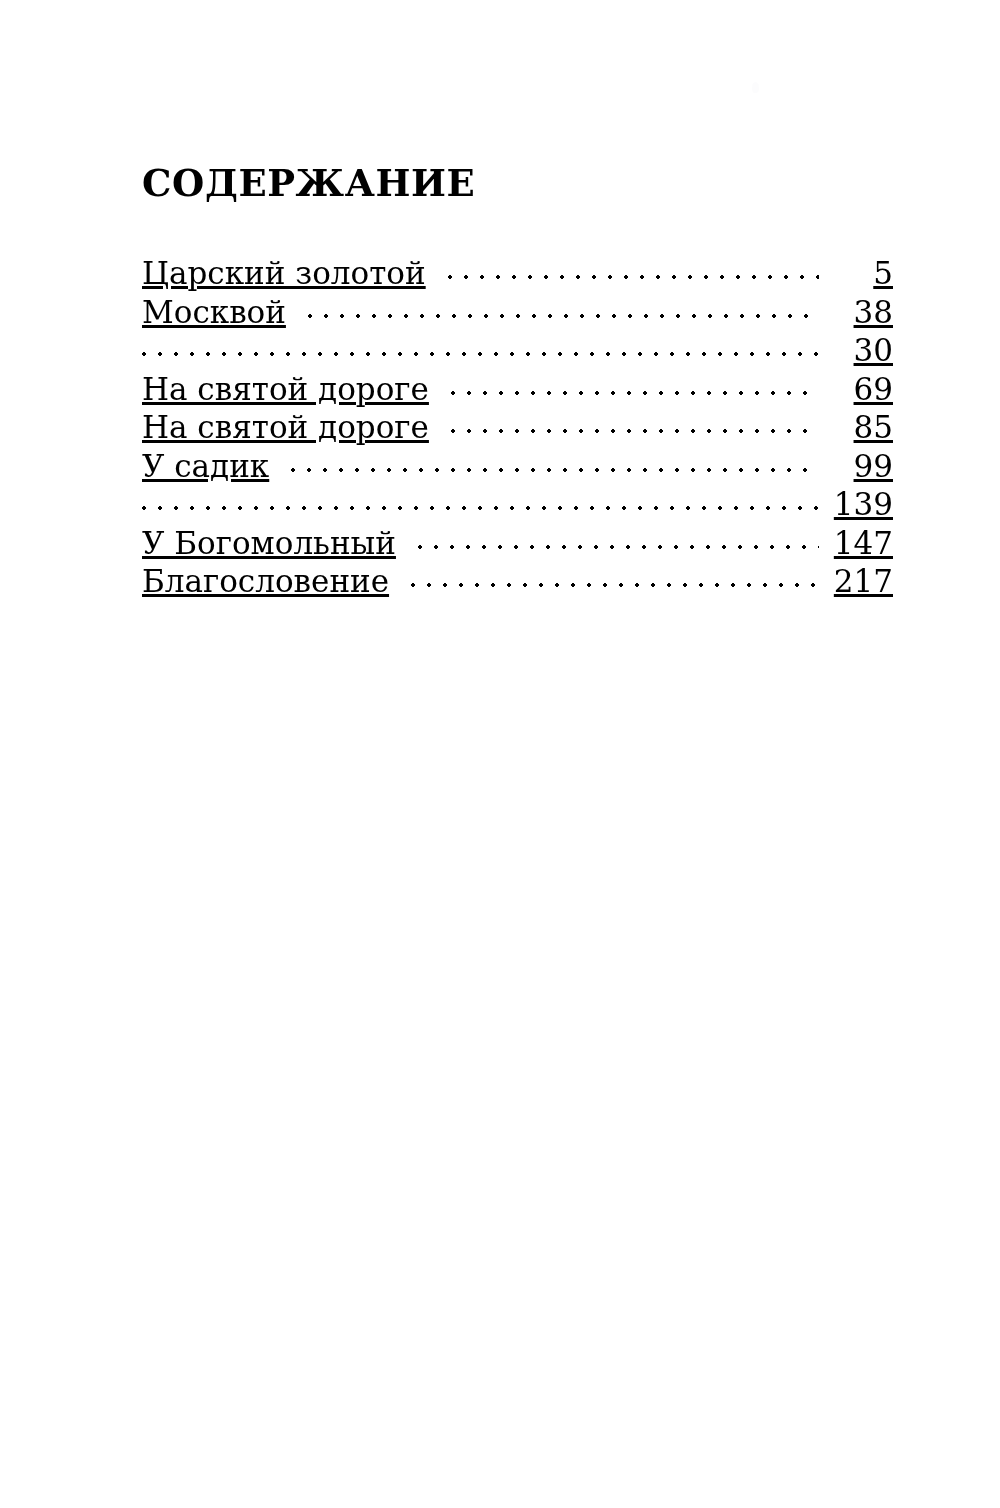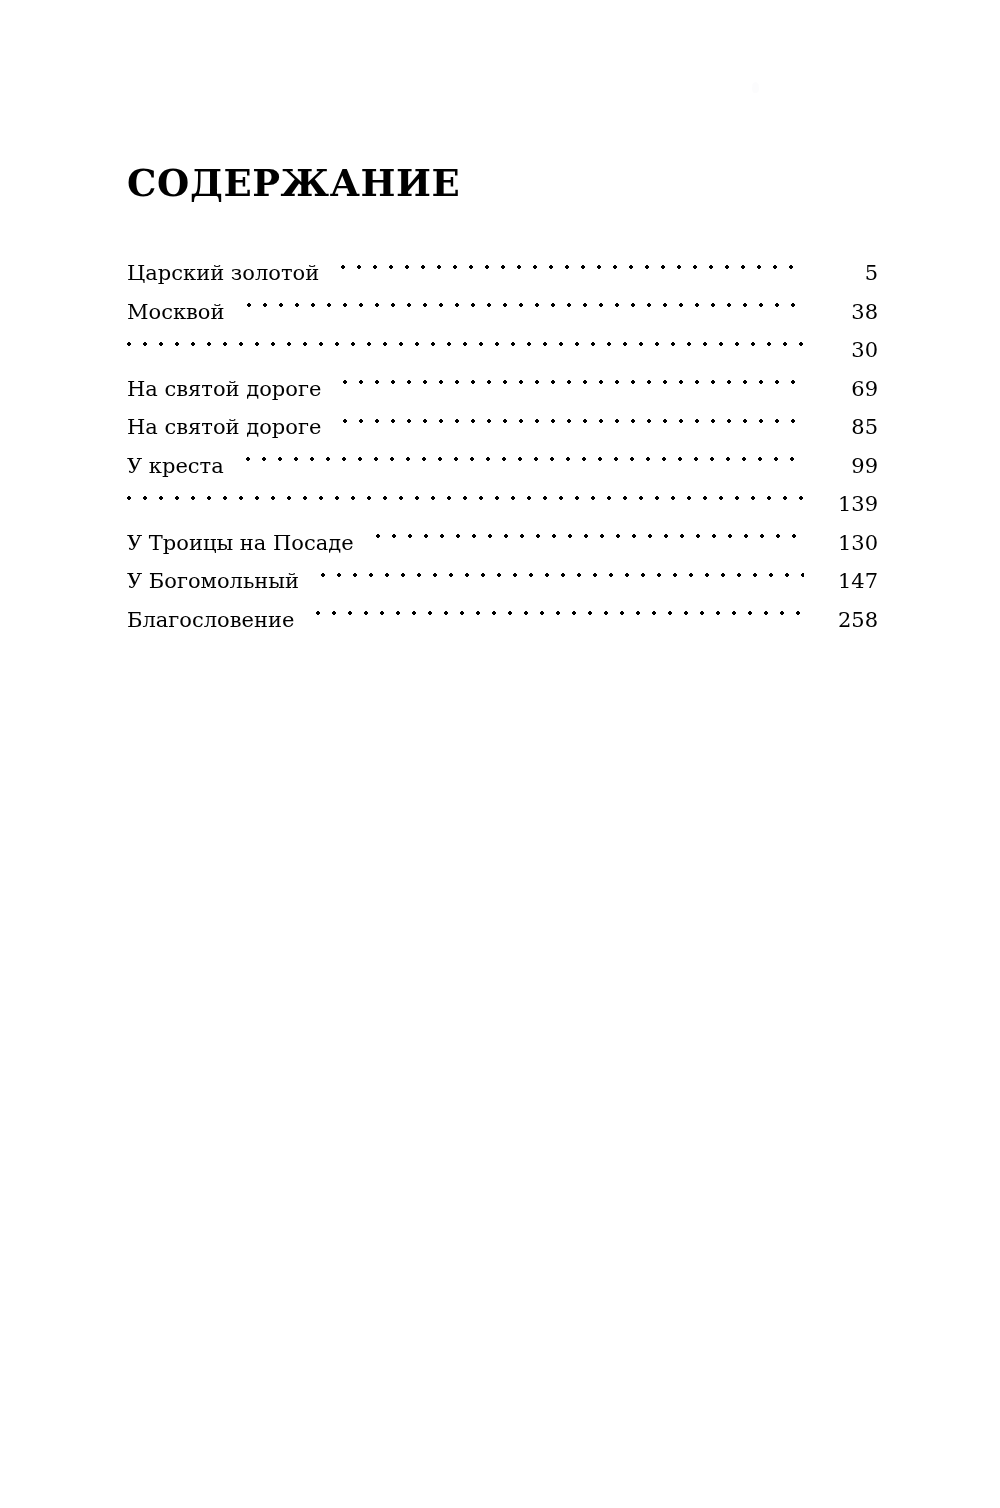--- a/index.html
+++ b/index.html
@@ -27,21 +27,21 @@
     top: 82px;
     width: 7px;
     height: 11px;
     background: #fcfcfd;
     border-radius: 50% 50% 40% 40%;
     opacity: 0.85;
   }
 
   .content-block {
     position: absolute;
-    left: 127px;
+    left: 142px;
     top: 160px;
     width: 751px;
   }
 
   .toc-title {
     font-size: 37px;
     font-weight: 700;
     letter-spacing: 0.6px;
     line-height: 46px;
     margin: 0 0 0 0;
@@ -50,25 +50,26 @@
 
   .toc-list {
     list-style: none;
     margin: 0;
     padding: 0;
     margin-top: 48px;
   }
 
   .toc-row {
     display: flex;
-    align-items: flex-start;
+    align-items: center;
     height: 38.5px;
-    font-size: 21px;
+    font-size: 31px;
     line-height: 38.5px;
     white-space: nowrap;
+    text-decoration: underline;
   }
 
   .toc-label {
     flex: 0 0 auto;
     padding-right: 22px;
   }
 
   .toc-leader {
     flex: 1 1 auto;
     position: relative;
@@ -127,40 +128,35 @@
           <span class="toc-label">На святой дороге</span>
           <span class="toc-leader"></span>
           <span class="toc-page">69</span>
         </li>
         <li class="toc-row">
           <span class="toc-label">На святой дороге</span>
           <span class="toc-leader"></span>
           <span class="toc-page">85</span>
         </li>
         <li class="toc-row">
-          <span class="toc-label">У креста</span>
+          <span class="toc-label">У садик</span>
           <span class="toc-leader"></span>
           <span class="toc-page">99</span>
         </li>
         <li class="toc-row">
           <span class="toc-leader"></span>
           <span class="toc-page">139</span>
-        </li>
-        <li class="toc-row">
-          <span class="toc-label">У Троицы на Посаде</span>
-          <span class="toc-leader"></span>
-          <span class="toc-page">130</span>
         </li>
         <li class="toc-row">
           <span class="toc-label">У Богомольный</span>
           <span class="toc-leader"></span>
           <span class="toc-page">147</span>
         </li>
         <li class="toc-row">
           <span class="toc-label">Благословение</span>
           <span class="toc-leader"></span>
-          <span class="toc-page">258</span>
+          <span class="toc-page">217</span>
         </li>
       </ul>
 
   </div>
 
 </div>
 
 </body></html>

